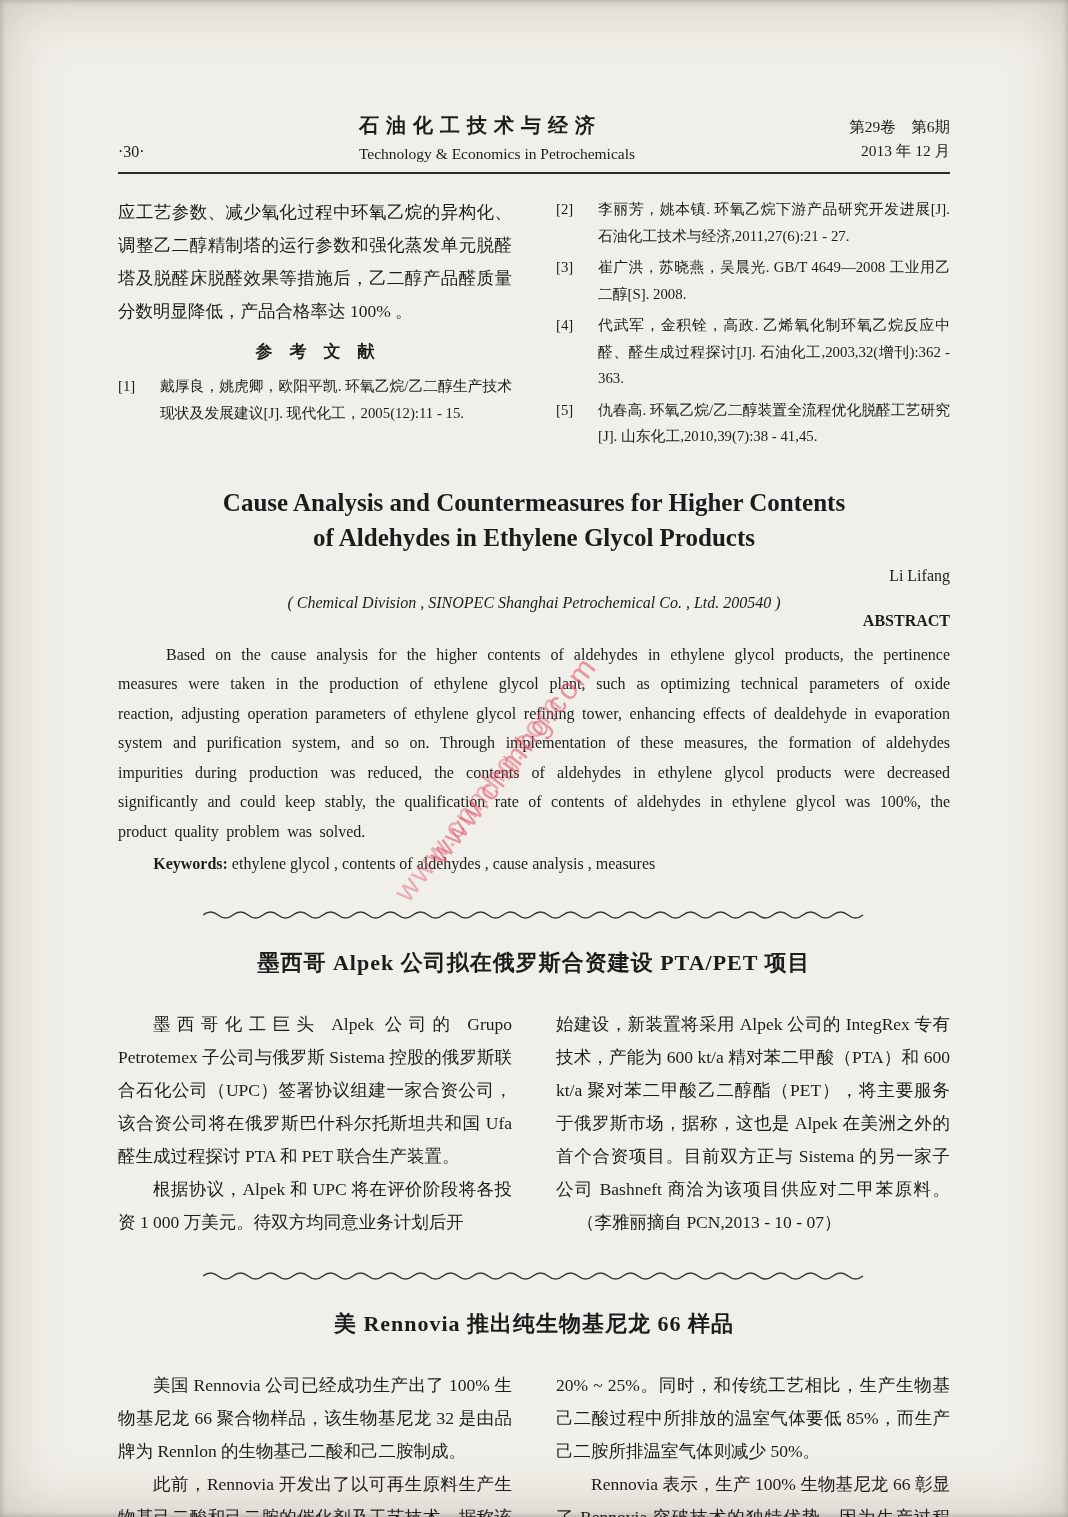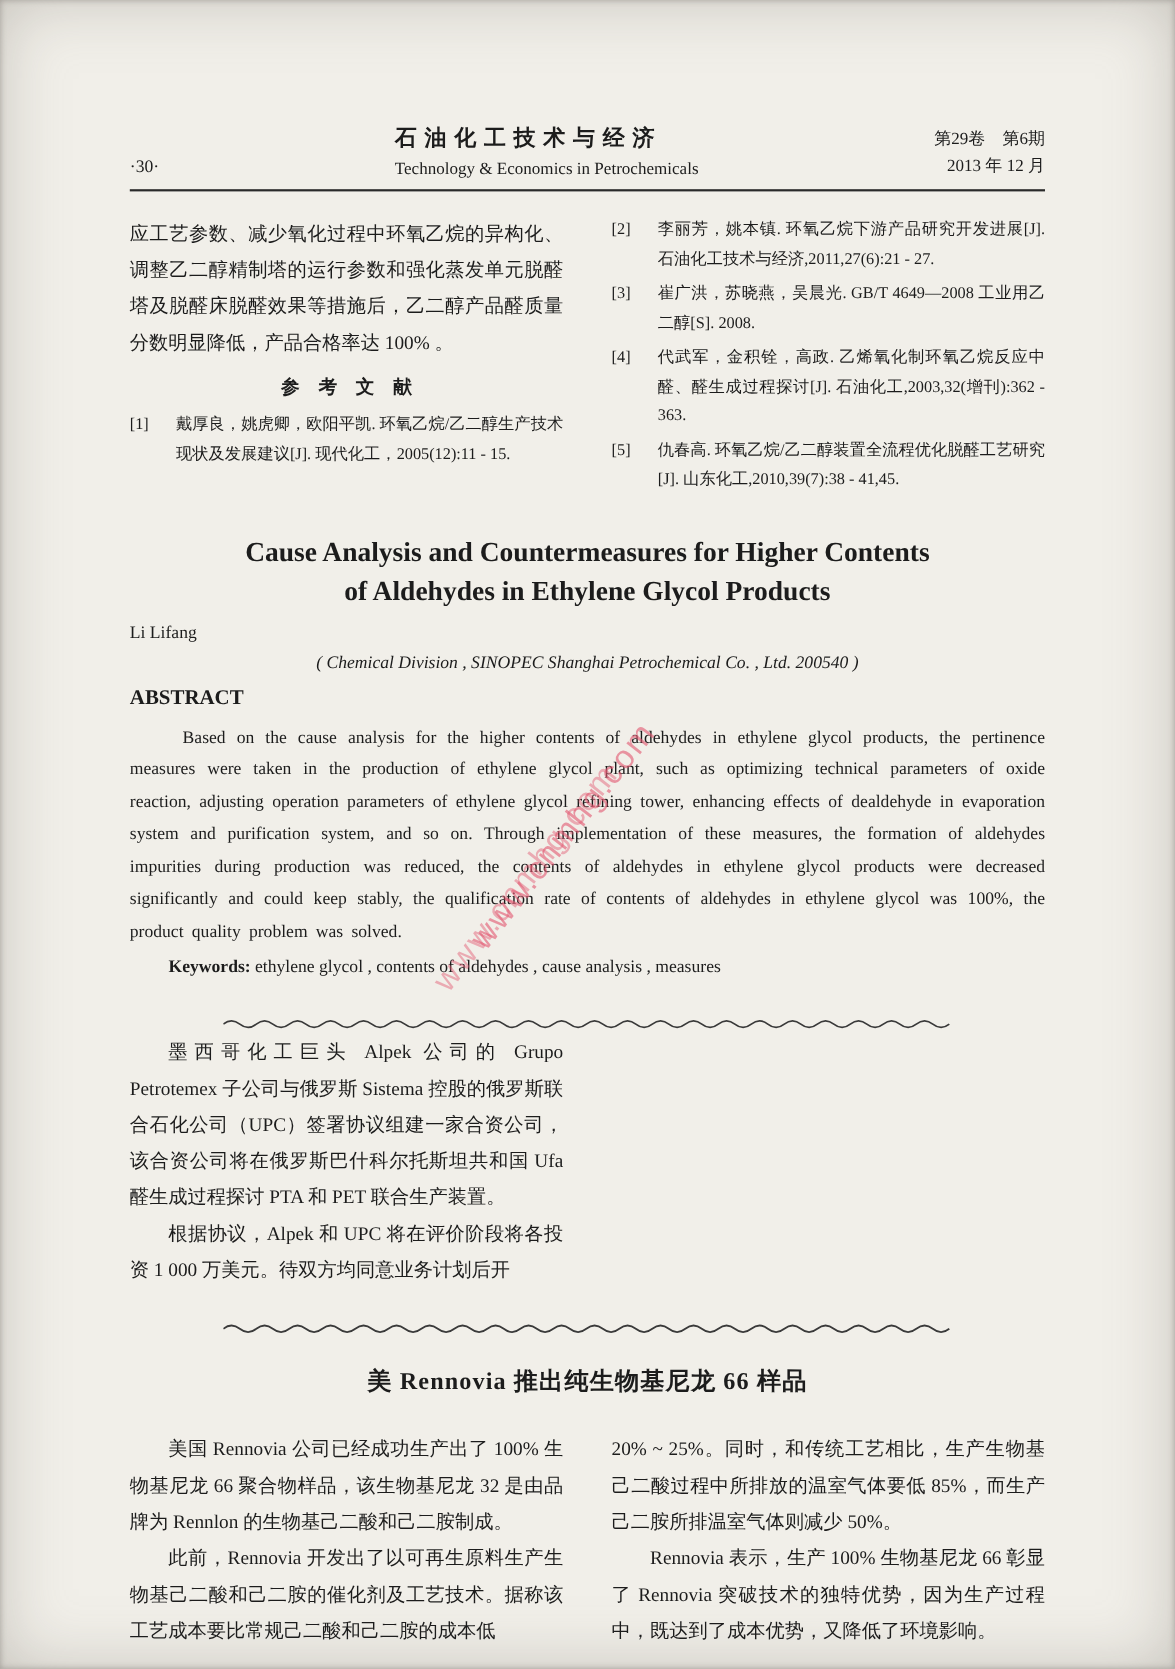--- a/index.html
+++ b/index.html
@@ -57,23 +57,23 @@
   .ref-text { flex: 1; text-align: justify; }
   
   .english-article { margin-top: 30px; }
   .article-title {
     text-align: center;
     font-size: 25px;
     font-weight: 700;
     line-height: 35px;
     margin: 0;
   }
-  .article-author { text-align: left; font-size: 16px; margin-top: 12px; }
+  .article-author { text-align: right; font-size: 16px; margin-top: 12px; }
   .article-affiliation { text-align: center; font-style: italic; font-size: 16px; margin-top: 9px; }
-  .abstract-label { text-align: left; font-weight: 700; font-size: 19px; margin-top: 12px; }
+  .abstract-label { text-align: right; font-weight: 700; font-size: 16px; }
   .abstract-text {
     font-size: 16px;
     line-height: 29.5px;
     text-align: justify;
     word-spacing: 3.5px;
     text-indent: 3em;
     margin: 10px 0 0 0;
   }
   .keywords-line {
     font-size: 16px;
@@ -173,24 +173,31 @@
     </p>
   </section>
 
   <div class="wavy-divider">
     <svg width="662" height="12" viewBox="0 0 662 12" xmlns="http://www.w3.org/2000/svg">
       <path d="M0 7 Q7.5 1 15 7 T30 7 T45 7 T60 7 T75 7 T90 7 T105 7 T120 7 T135 7 T150 7 T165 7 T180 7 T195 7 T210 7 T225 7 T240 7 T255 7 T270 7 T285 7 T300 7 T315 7 T330 7 T345 7 T360 7 T375 7 T390 7 T405 7 T420 7 T435 7 T450 7 T465 7 T480 7 T495 7 T510 7 T525 7 T540 7 T555 7 T570 7 T585 7 T600 7 T615 7 T630 7 T645 7 T660 7" stroke="#3a3a3a" stroke-width="1.6" fill="none"></path>
     </svg>
   </div>
 
   <section class="news">
+    <h2 class="news-title">墨西哥 Alpek 公司拟在俄罗斯合资建设 PTA/PET 项目</h2>
     <div class="two-col news-body">
       <div class="col">
         <p class="body-cn indent">墨西哥化工巨头 Alpek 公司的 Grupo Petrotemex 子公司与俄罗斯 Sistema 控股的俄罗斯联合石化公司（UPC）签署协议组建一家合资公司，该合资公司将在俄罗斯巴什科尔托斯坦共和国 Ufa 醛生成过程探讨 PTA 和 PET 联合生产装置。</p>
         <p class="body-cn indent">根据协议，Alpek 和 UPC 将在评价阶段将各投资 1 000 万美元。待双方均同意业务计划后开</p>
+      </div>
+      <div class="col">
+        <p class="body-cn">
+          <span>始建设，新装置将采用 Alpek 公司的 IntegRex 专有技术，产能为 600 kt/a 精对苯二甲酸（PTA）和 600 kt/a 聚对苯二甲酸乙二醇酯（PET），将主要服务于俄罗斯市场，据称，这也是 Alpek 在美洲之外的首个合资项目。目前双方正与 Sistema 的另一家子公司 Bashneft 商洽为该项目供应对二甲苯原料。</span>
+          <span class="inline-source">（李雅丽摘自 PCN,2013 - 10 - 07）</span>
+        </p>
       </div>
     </div>
   </section>
 
   <div class="wavy-divider">
     <svg width="662" height="12" viewBox="0 0 662 12" xmlns="http://www.w3.org/2000/svg">
       <path d="M0 7 Q7.5 1 15 7 T30 7 T45 7 T60 7 T75 7 T90 7 T105 7 T120 7 T135 7 T150 7 T165 7 T180 7 T195 7 T210 7 T225 7 T240 7 T255 7 T270 7 T285 7 T300 7 T315 7 T330 7 T345 7 T360 7 T375 7 T390 7 T405 7 T420 7 T435 7 T450 7 T465 7 T480 7 T495 7 T510 7 T525 7 T540 7 T555 7 T570 7 T585 7 T600 7 T615 7 T630 7 T645 7 T660 7" stroke="#3a3a3a" stroke-width="1.6" fill="none"></path>
     </svg>
   </div>
 

